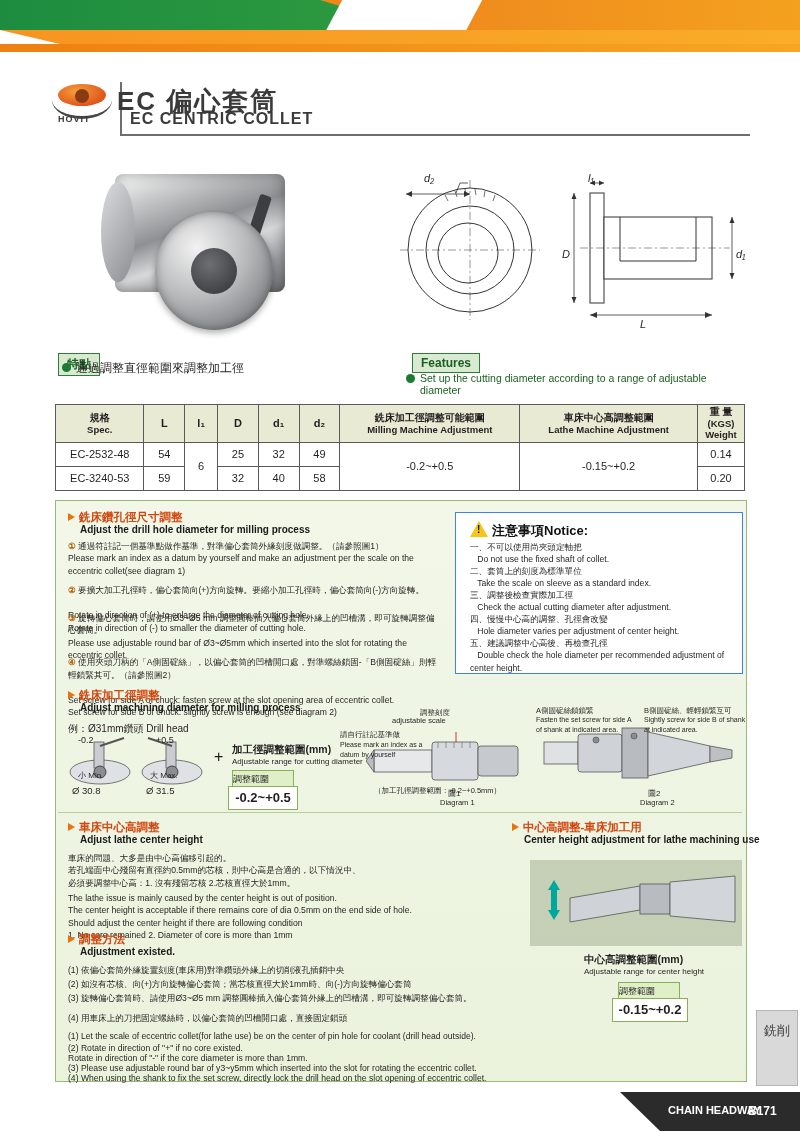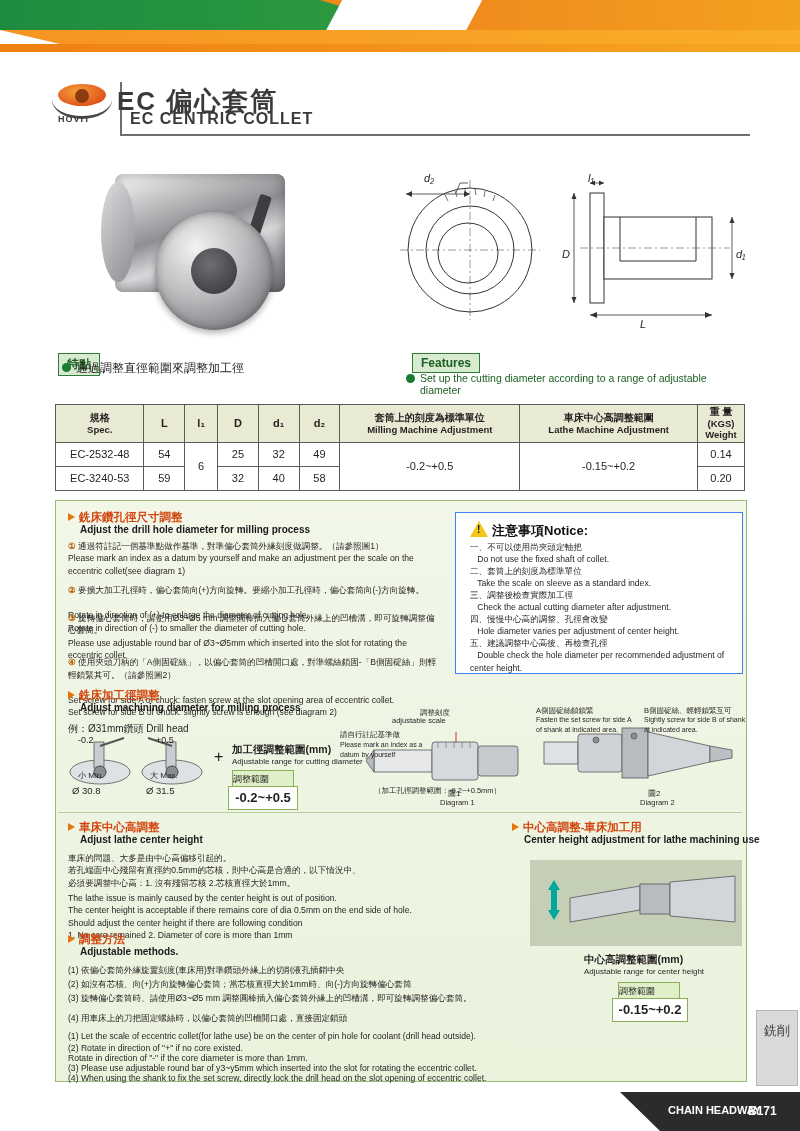--- a/index.html
+++ b/index.html
@@ -184,21 +184,21 @@
       <th style="width:86px;">
         <span class="cn-s">規格</span>
         <span class="en-s">Spec.</span>
       </th>
       <th style="width:38px;">L</th>
       <th style="width:30px;">l₁</th>
       <th style="width:38px;">D</th>
       <th style="width:38px;">d₁</th>
       <th style="width:38px;">d₂</th>
       <th style="width:178px;">
-        <span class="cn-s">套筒上的刻度為標準單位</span>
+        <span class="cn-s">銑床加工徑調整可能範圍</span>
         <span class="en-s">Milling  Machine Adjustment</span>
       </th>
       <th style="width:176px;">
         <span class="cn-s">車床中心高調整範圍</span>
         <span class="en-s">Lathe Machine Adjustment</span>
       </th>
       <th style="width:44px;">
         <span class="cn-s">重 量</span>
         <span class="en-s">(KGS) Weight</span>
       </th>
@@ -363,21 +363,21 @@
 若孔端面中心殘留有直徑約0.5mm的芯核，則中心高是合適的，以下情況中、
 必須要調整中心高：1. 沒有殘留芯核 2.芯核直徑大於1mm。</div>
 <div class="body-txt" style="left:68px;top:892px;width:430px;white-space:pre-line;">The lathe issue is mainly caused by the center height is out of position.
 The center height is acceptable if there remains core of dia  0.5mm on the end side of hole.
 Should adjust the center height if there are following condition
 1. No core remained 2. Diameter of core is more than 1mm</div>
 
 <div class="sec-title" style="left:68px;top:932px;">
   <span class="tri"></span><span>調整方法</span>
 </div>
-<div class="sec-sub" style="left:80px;top:946px;">Adjustable methods.</div>
+<div class="sec-sub" style="left:80px;top:946px;">Adjustment existed.</div>
 <div class="body-txt" style="left:68px;top:964px;width:420px;">(1) 依偏心套筒外緣旋置刻度(車床用)對準鑽頭外緣上的切削液孔插銷中央</div>
 <div class="body-txt" style="left:68px;top:978px;width:440px;">(2) 如沒有芯核、向(+)方向旋轉偏心套筒；當芯核直徑大於1mm時、向(-)方向旋轉偏心套筒</div>
 <div class="body-txt" style="left:68px;top:992px;width:440px;">(3) 旋轉偏心套筒時、請使用Ø3~Ø5 mm 調整圓棒插入偏心套筒外緣上的凹槽溝，即可旋轉調整偏心套筒。</div>
 <div class="body-txt" style="left:68px;top:1012px;width:440px;">(4) 用車床上的刀把固定螺絲時，以偏心套筒的凹槽開口處，直接固定鎖頭</div>
 <div class="body-txt" style="left:68px;top:1030px;width:460px;">(1) Let the scale of eccentric collet(for lathe use) be on the center of pin hole for coolant (drill head outside).</div>
 <div class="body-txt" style="left:68px;top:1042px;width:460px;">(2) Rotate in direction of "+" if no core existed.</div>
 <div class="body-txt" style="left:68px;top:1052px;width:460px;">     Rotate in direction of "-" if the core diameter is more than 1mm.</div>
 <div class="body-txt" style="left:68px;top:1062px;width:460px;">(3) Please use adjustable round bar of y3~y5mm which inserted into the slot for rotating the eccentric collet.</div>
 <div class="body-txt" style="left:68px;top:1072px;width:520px;">(4) When using the shank to fix the set screw, directly lock the drill head on the slot opening of eccentric collet.</div>
 

